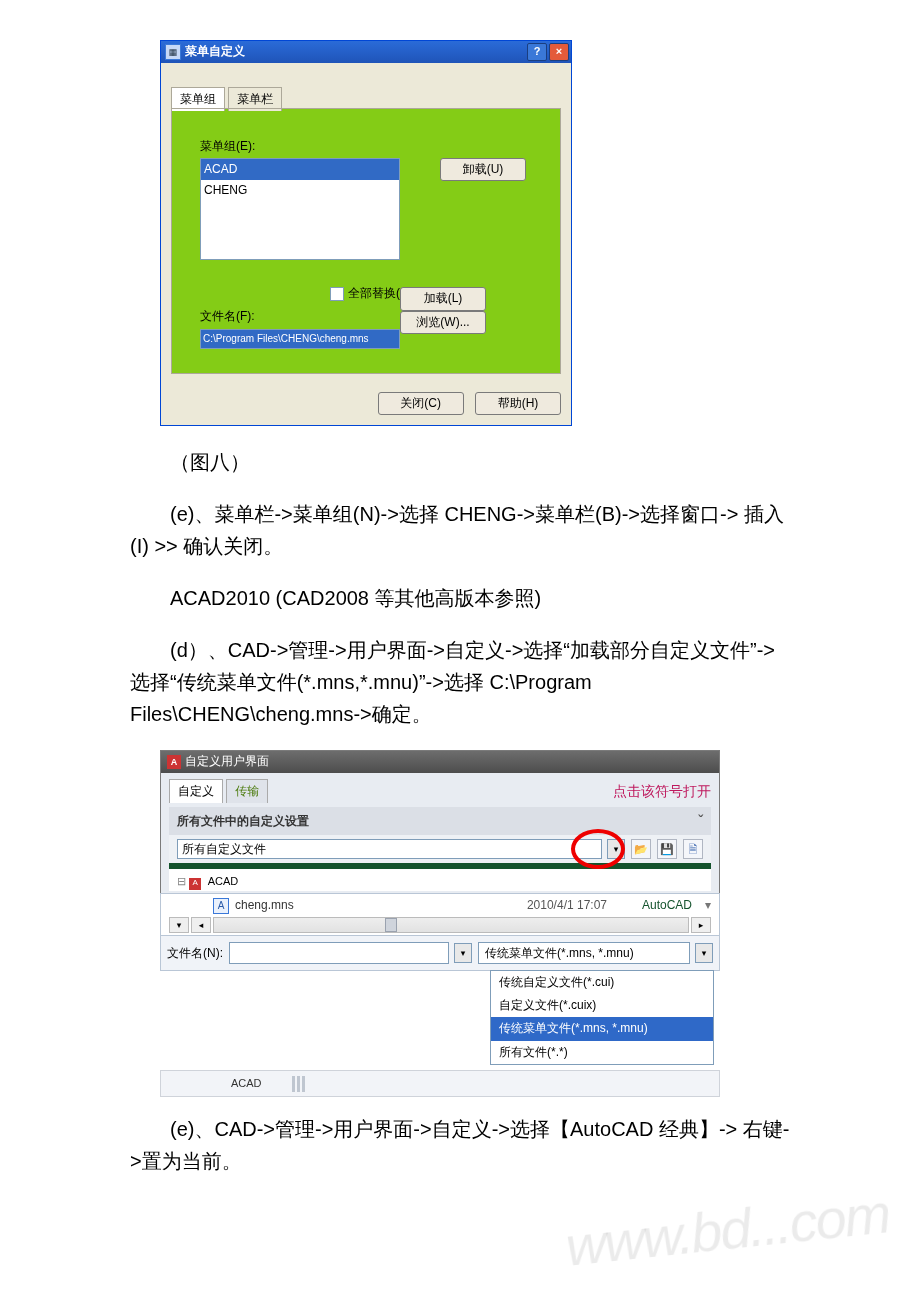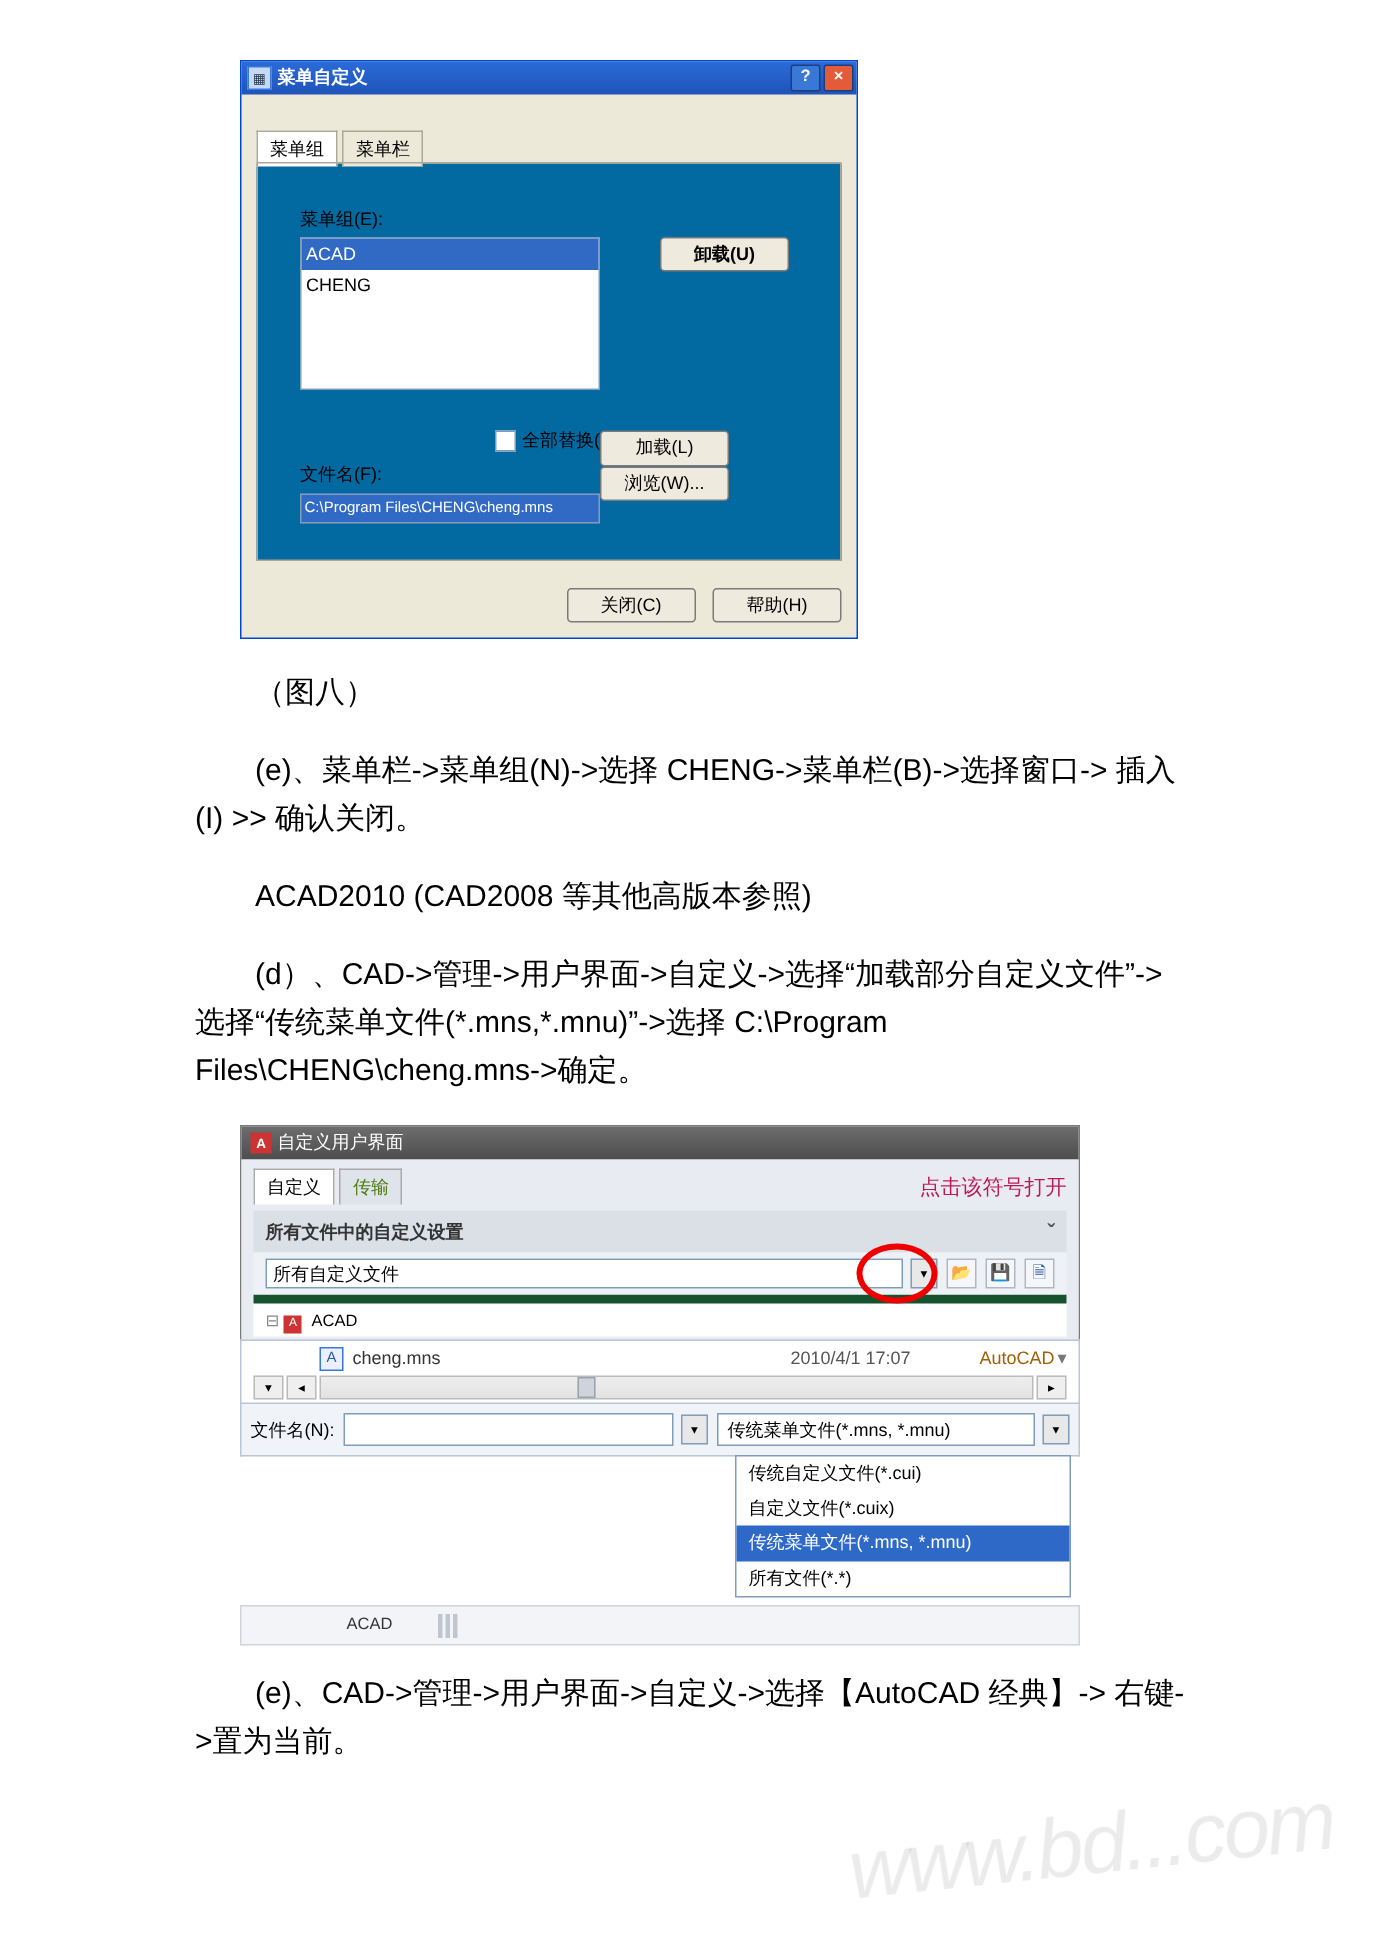--- a/index.html
+++ b/index.html
@@ -67,33 +67,33 @@
   }
   .tabs1 .tab.active { background: #fff; }
   .tabs1 .tabline {
     position: absolute; left: 0; right: 0; bottom: 0;
     border-bottom: 1px solid #aca899;
   }
   .panel1 {
     border: 1px solid #aca899;
     border-top: none;
     padding: 28px 28px 24px 28px;
-    background: #0369a1;
+    background: #84cc16;
   }
   .lbl { margin-bottom: 2px; }
   .listbox {
     width: 200px; height: 102px;
     border: 1px solid #7f9db9;
     background: #fff;
     box-sizing: border-box;
   }
   .listbox .item { padding: 1px 3px; }
   .listbox .item.sel { background: #316ac5; color: #fff; }
   .row { display: flex; align-items: flex-start; }
-  .row .right { margin-left: 40px; display:flex; flex-direction:column; gap:6px;font-weight:bold; }
+  .row .right { margin-left: 40px; display:flex; flex-direction:column; gap:6px; }
   .xp-btn {
     display: inline-block;
     min-width: 64px;
     padding: 1px 10px;
     border: 1px solid #7a7a7a;
     border-radius: 3px;
     background: #efeade;
     text-align: center;
     font-size: 12px;
   }
@@ -201,21 +201,21 @@
   .fl-row {
     display:flex; align-items:center; padding:2px 8px 2px 52px;
     font-size:12px; color:#333;
   }
   .fl-row .fico {
     width:14px; height:14px; border:1px solid #3a78d8; background:#eaf1fc;
     display:inline-flex; align-items:center; justify-content:center;
     font-size:10px; color:#2a5aa8; margin-right:6px;
   }
   .fl-row .date { margin-left:auto; color:#555; padding-right:24px; }
-  .fl-row .type { width:72px; text-align:right; color:#a16207; }
+  .fl-row .type { width:72px; text-align:center; color:#14532d; }
   .sb-row {
     display:flex; align-items:center; padding:0 8px 2px 8px;
     gap:2px;
   }
   .sb-row .navbtn {
     width:18px; height:14px; border:1px solid #bbb; background:#efefef;
     display:inline-flex; align-items:center; justify-content:center; font-size:9px;
   }
   .sb-row .track {
     flex:1; height:14px; border:1px solid #bbb;

